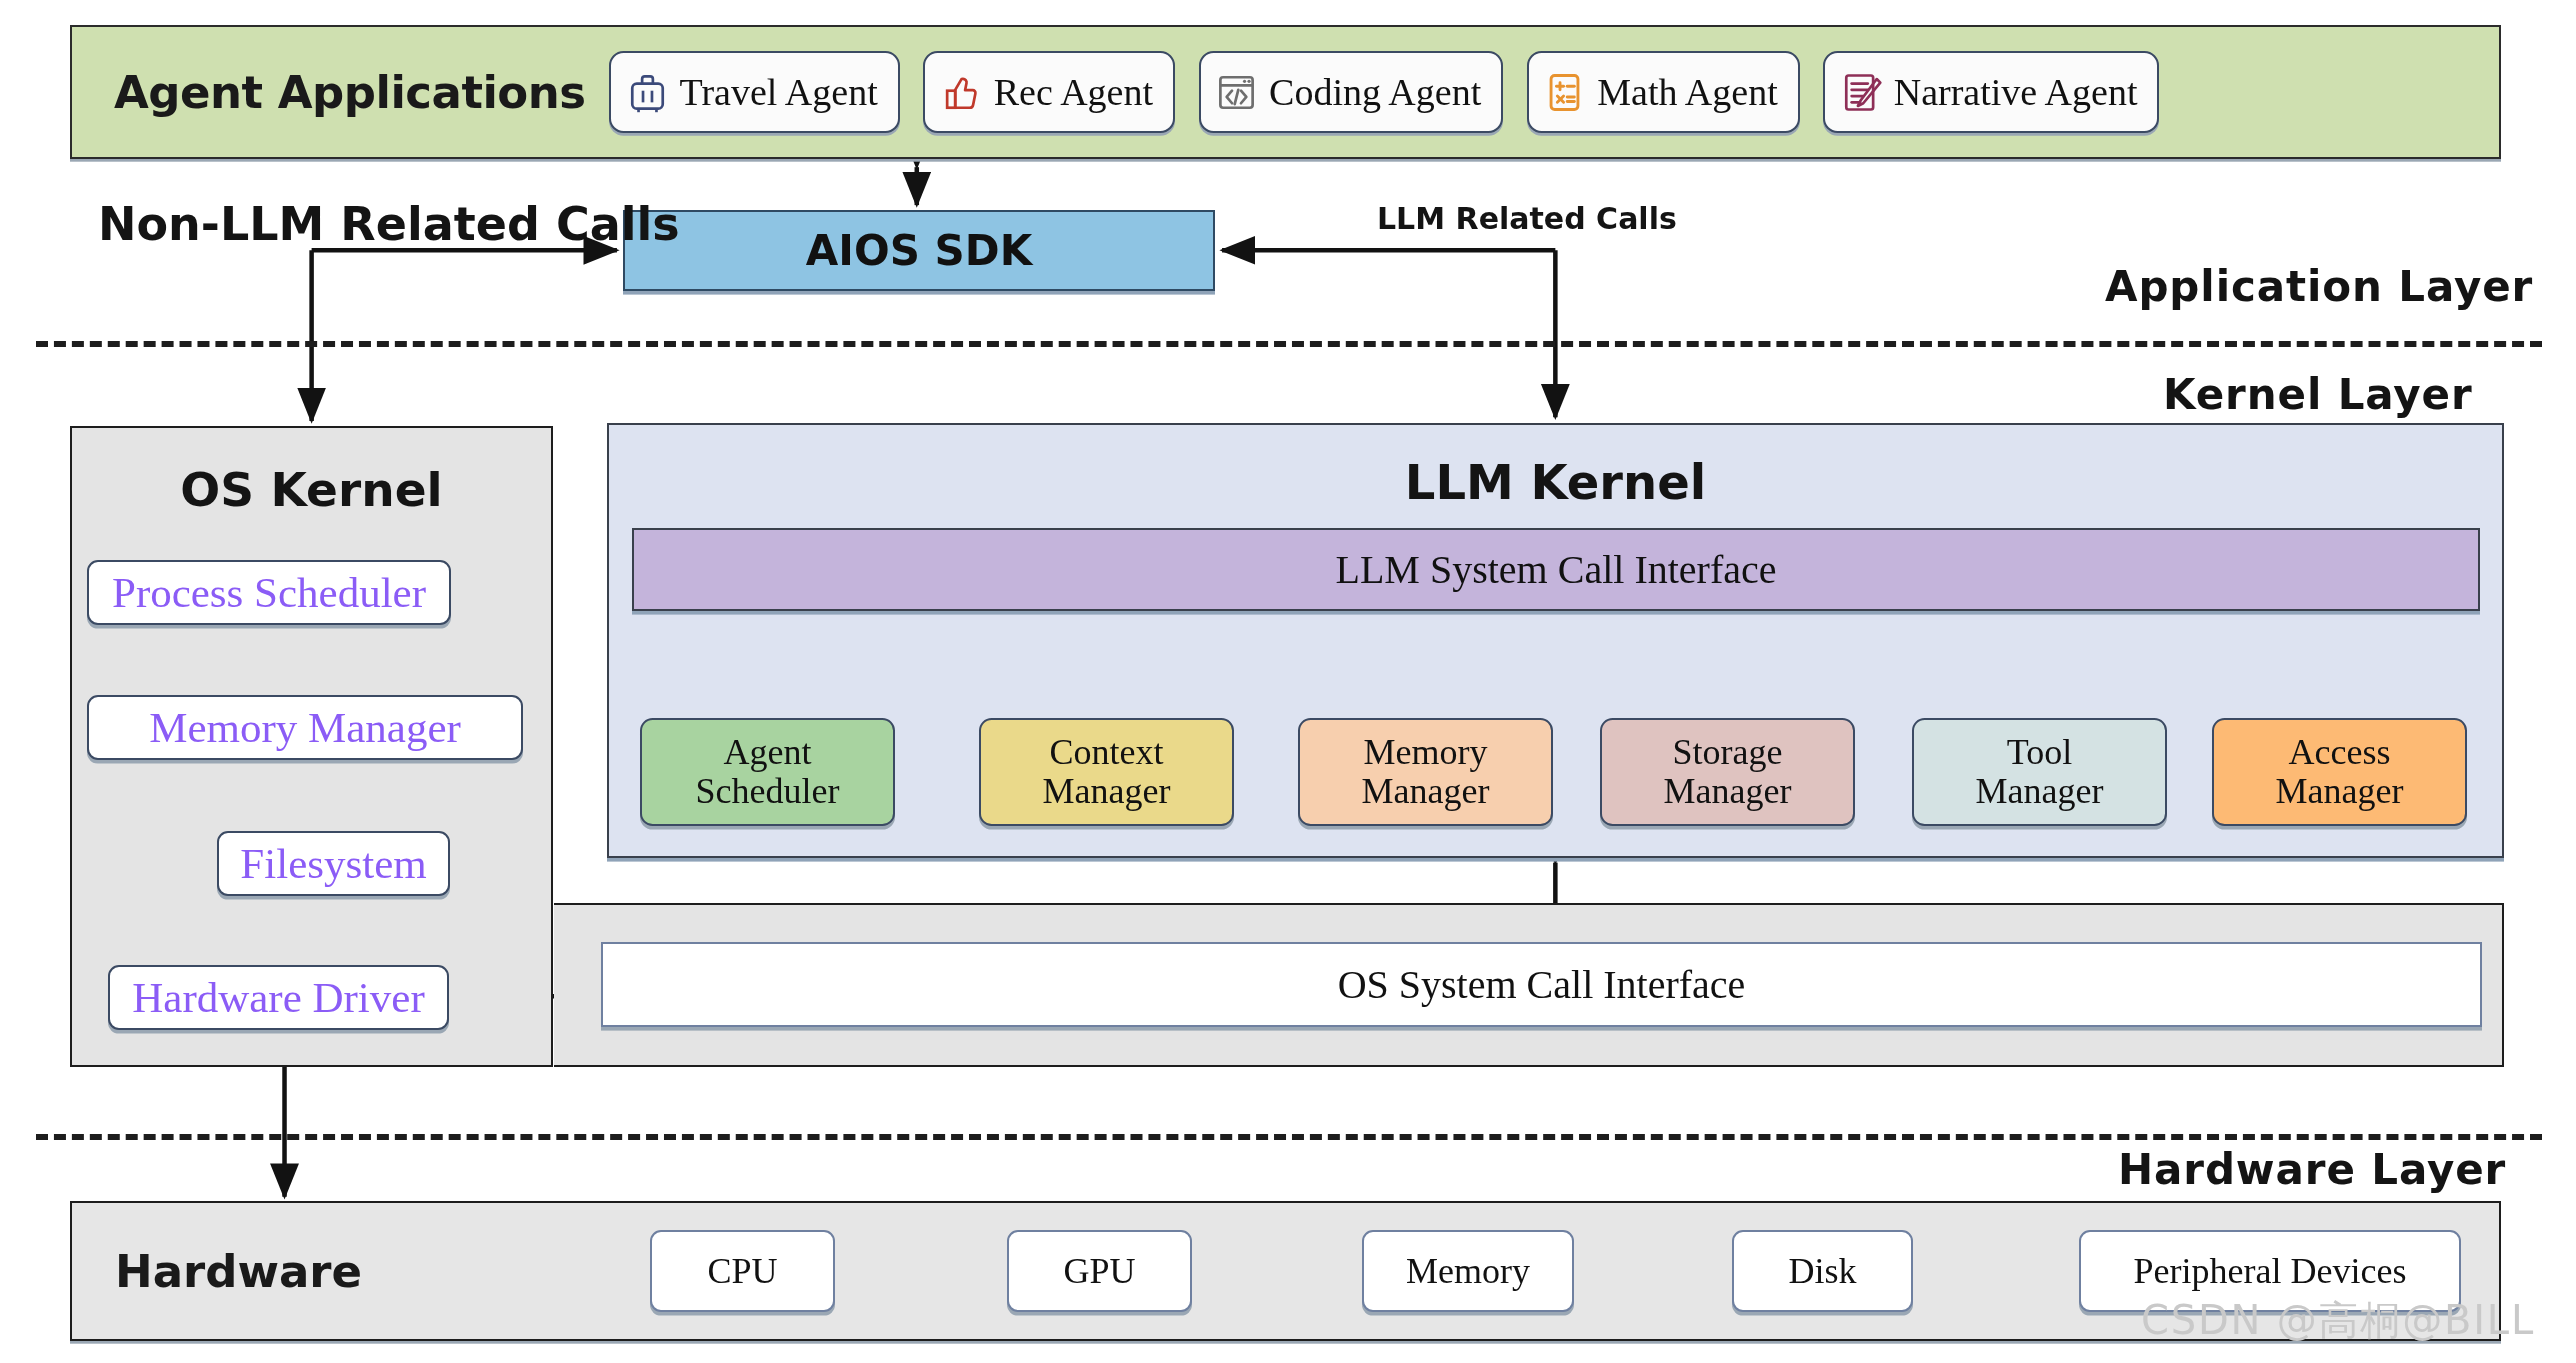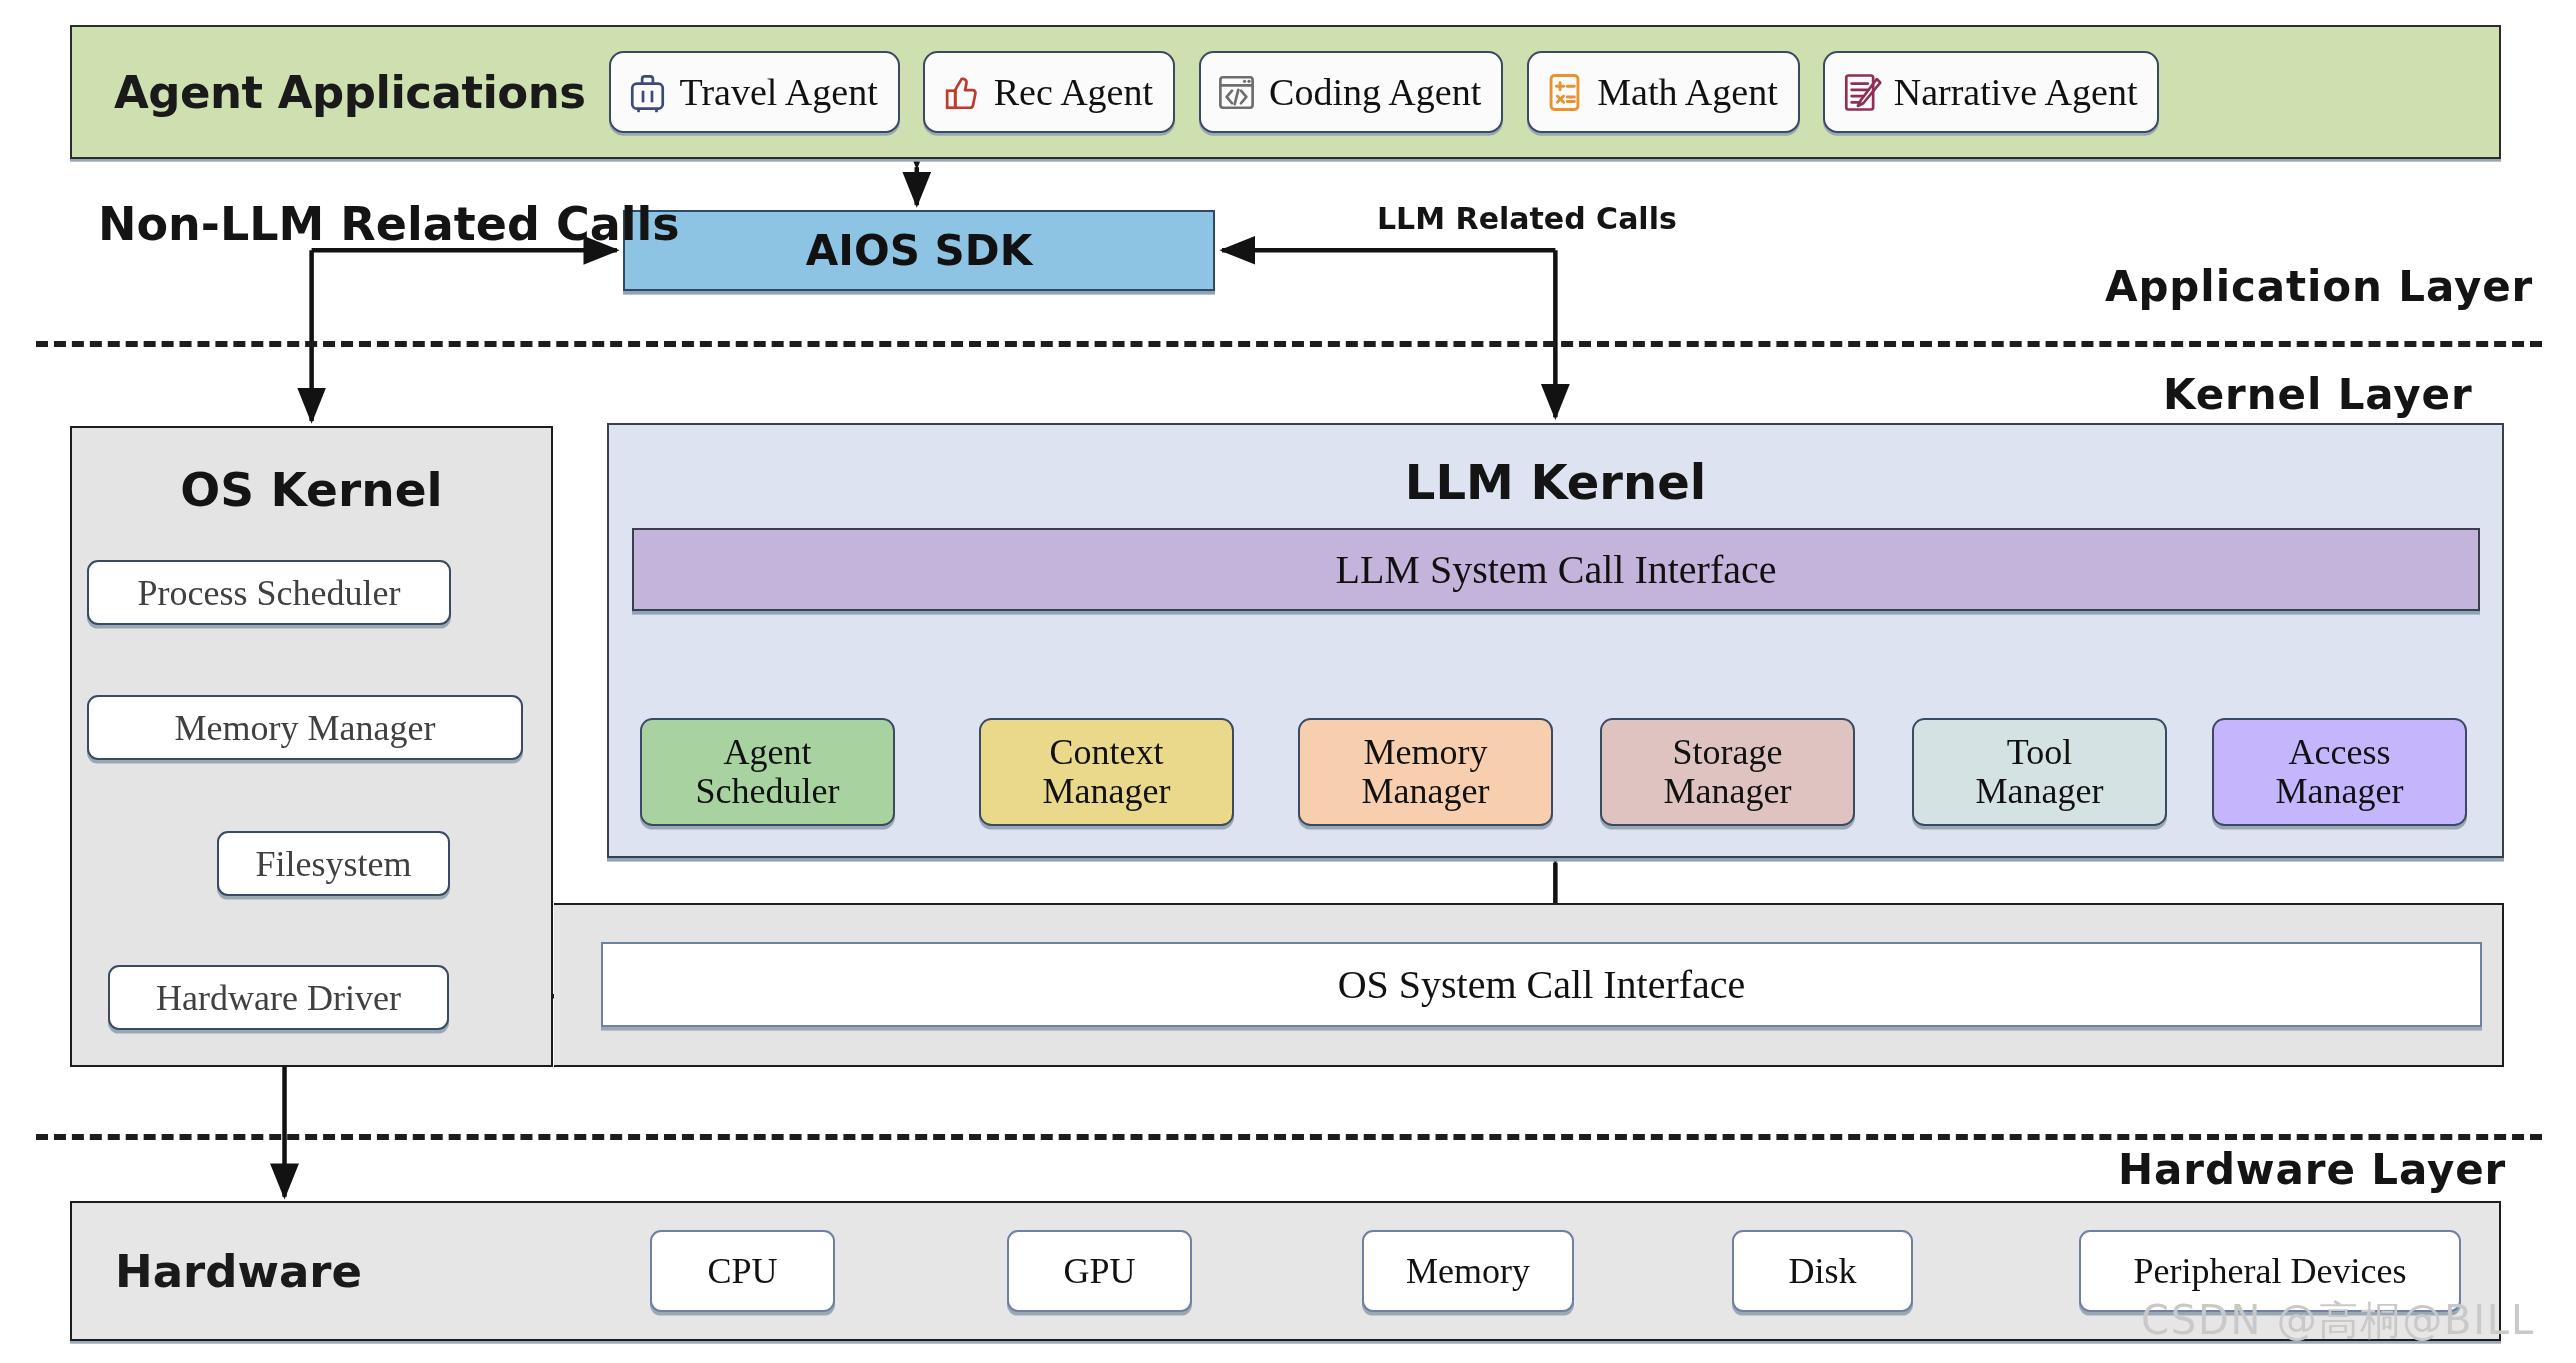--- a/index.html
+++ b/index.html
@@ -86,21 +86,21 @@
     position:absolute; left:0; top:34px; width:100%;
     text-align:center;
     font-family:"DejaVu Sans", sans-serif;
     font-weight:600; font-size:47px; color:#141414;
   }
   .os-box{
     background:#ffffff; border:2.7px solid #3b4a63; border-radius:11px;
     height:65px; display:flex; align-items:center; justify-content:center;
     box-shadow:0 3.6px 0 0 #9aa7b4;
   }
-  .os-box .lbl{font-size:36px; color:#404040;}
+  .os-box .lbl{font-size:43px; color:#8b5cf6;}
   #os-proc{left:87px;  top:560px; width:364px;}
   #os-mem {left:87px;  top:695px; width:436px;}
   #os-fs  {left:217px; top:831px; width:233px;}
   #os-hw  {left:108px; top:965px;width:341px;}
 
   
   #llm-kernel{
     left:607px; top:423px; width:1897px; height:435px;
     background:#dde3f1; border:2.7px solid #39404c;
     box-shadow:0 3.6px 0 0 #8fa3b8;
@@ -335,21 +335,21 @@
     <span class="l2">Manager</span>
   </div>
   <div class="abs mgr-box" style="left:1600px; background:#dfc3c0;">
     <span class="l1">Storage</span>
     <span class="l2">Manager</span>
   </div>
   <div class="abs mgr-box" style="left:1912px; background:#d4e2e3;">
     <span class="l1">Tool</span>
     <span class="l2">Manager</span>
   </div>
-  <div class="abs mgr-box" style="left:2212px; background:#c4b5fd;">
+  <div class="abs mgr-box" style="left:2212px; background:#fdba74;">
     <span class="l1">Access</span>
     <span class="l2">Manager</span>
   </div>
 
   <div class="abs" id="os-sci">
     <span class="lbl">OS System Call Interface</span>
   </div>
 
   <div class="abs" id="hw-band">
     <div id="hw-band-title">Hardware</div>

